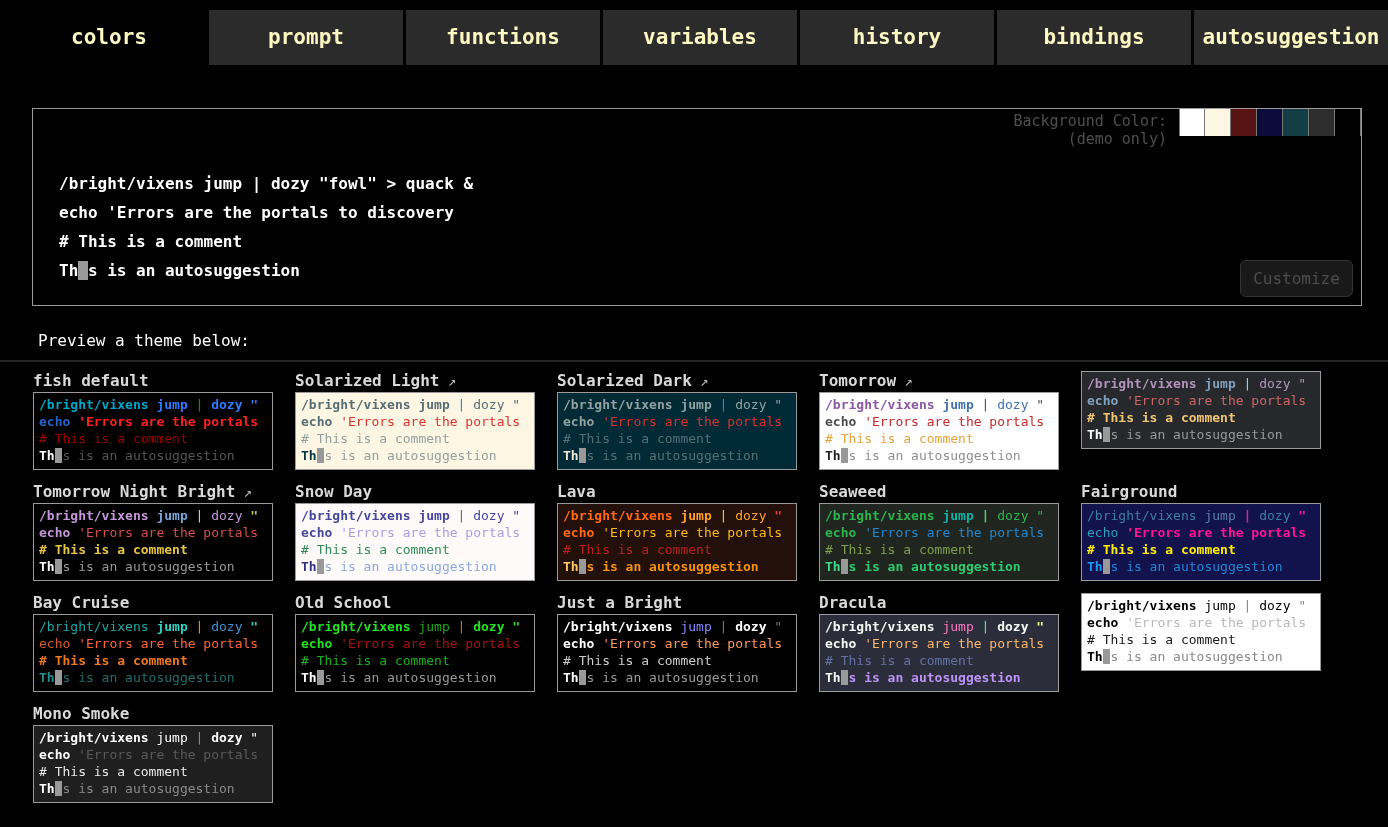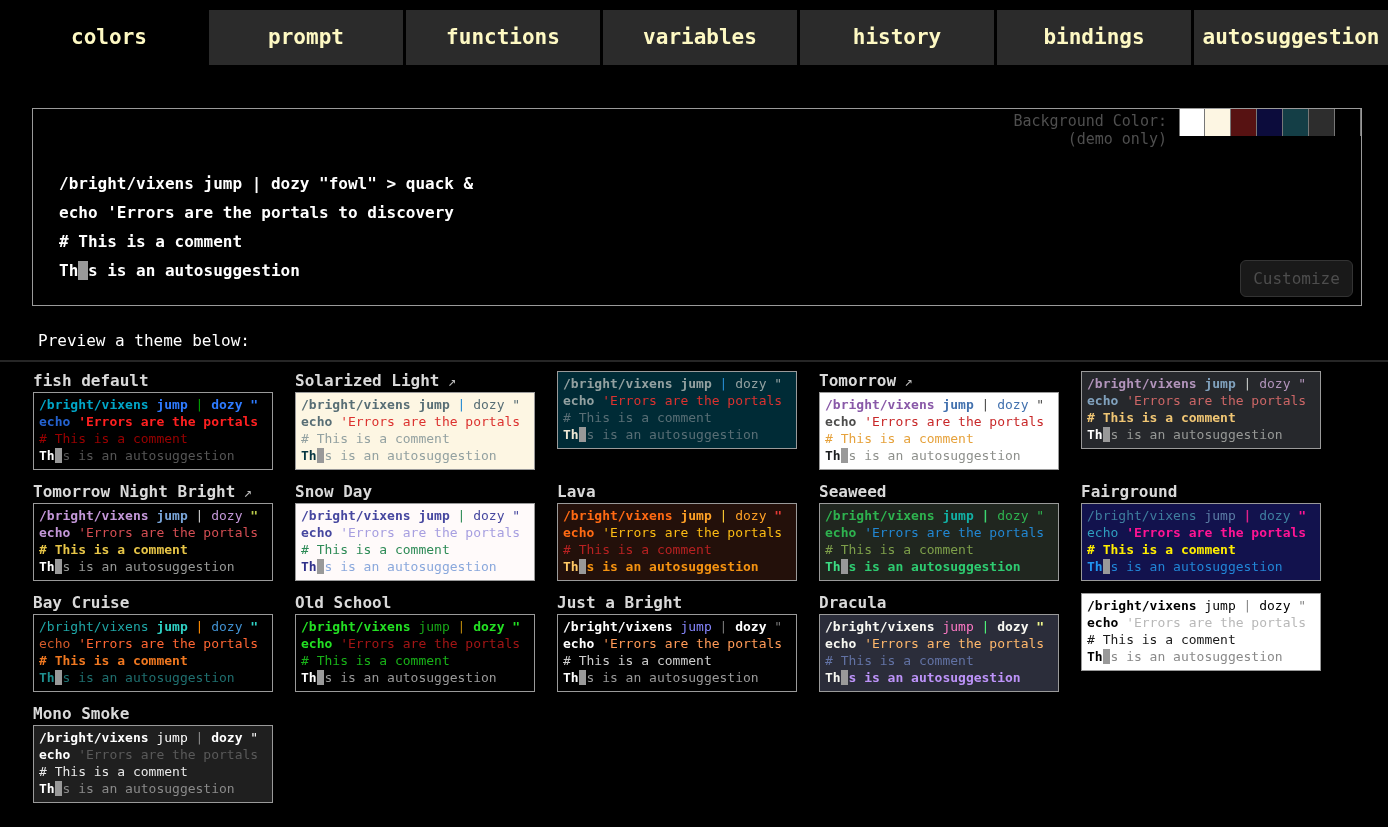--- a/index.html
+++ b/index.html
@@ -102,20 +102,21 @@
     <div class="theme-cell">
       <div class="theme-title">Solarized Light<span class="theme-link-arrow"> ↗</span></div>
       <div class="theme-card" style="background: rgb(253, 246, 227);">
         <div class="tline"><span class="b" style="color: rgb(88, 110, 117);">/bright/vixens</span> <span class="b" style="color: rgb(88, 110, 117);">jump</span> <span style="color: rgb(38, 139, 210);">|</span> <span style="color: rgb(88, 110, 117);">dozy</span> <span style="color: rgb(88, 110, 117);">"</span></div>
         <div class="tline"><span class="b" style="color: rgb(88, 110, 117);">echo</span> <span style="color: rgb(220, 50, 47);">'Errors are the portals</span></div>
         <div class="tline"><span style="color: rgb(147, 161, 161);"># This is a comment</span></div>
         <div class="tline"><span class="b" style="color: rgb(7, 54, 66);">Th</span><span class="cursor">i</span><span style="color: rgb(147, 161, 161);">s is an autosuggestion</span></div>
       </div>
     </div>
     <div class="theme-cell">
+      <div class="theme-title">Solarized Dark<span class="theme-link-arrow"> ↗</span></div>
       <div class="theme-card" style="background: rgb(0, 43, 54);">
         <div class="tline"><span class="b" style="color: rgb(147, 161, 161);">/bright/vixens</span> <span class="b" style="color: rgb(147, 161, 161);">jump</span> <span style="color: rgb(38, 139, 210);">|</span> <span style="color: rgb(147, 161, 161);">dozy</span> <span style="color: rgb(147, 161, 161);">"</span></div>
         <div class="tline"><span class="b" style="color: rgb(147, 161, 161);">echo</span> <span style="color: rgb(220, 50, 47);">'Errors are the portals</span></div>
         <div class="tline"><span style="color: rgb(88, 110, 117);"># This is a comment</span></div>
         <div class="tline"><span class="b" style="color: rgb(238, 232, 213);">Th</span><span class="cursor">i</span><span style="color: rgb(88, 110, 117);">s is an autosuggestion</span></div>
       </div>
     </div>
     <div class="theme-cell">
       <div class="theme-title">Tomorrow<span class="theme-link-arrow"> ↗</span></div>
       <div class="theme-card" style="background: rgb(255, 255, 255);">

